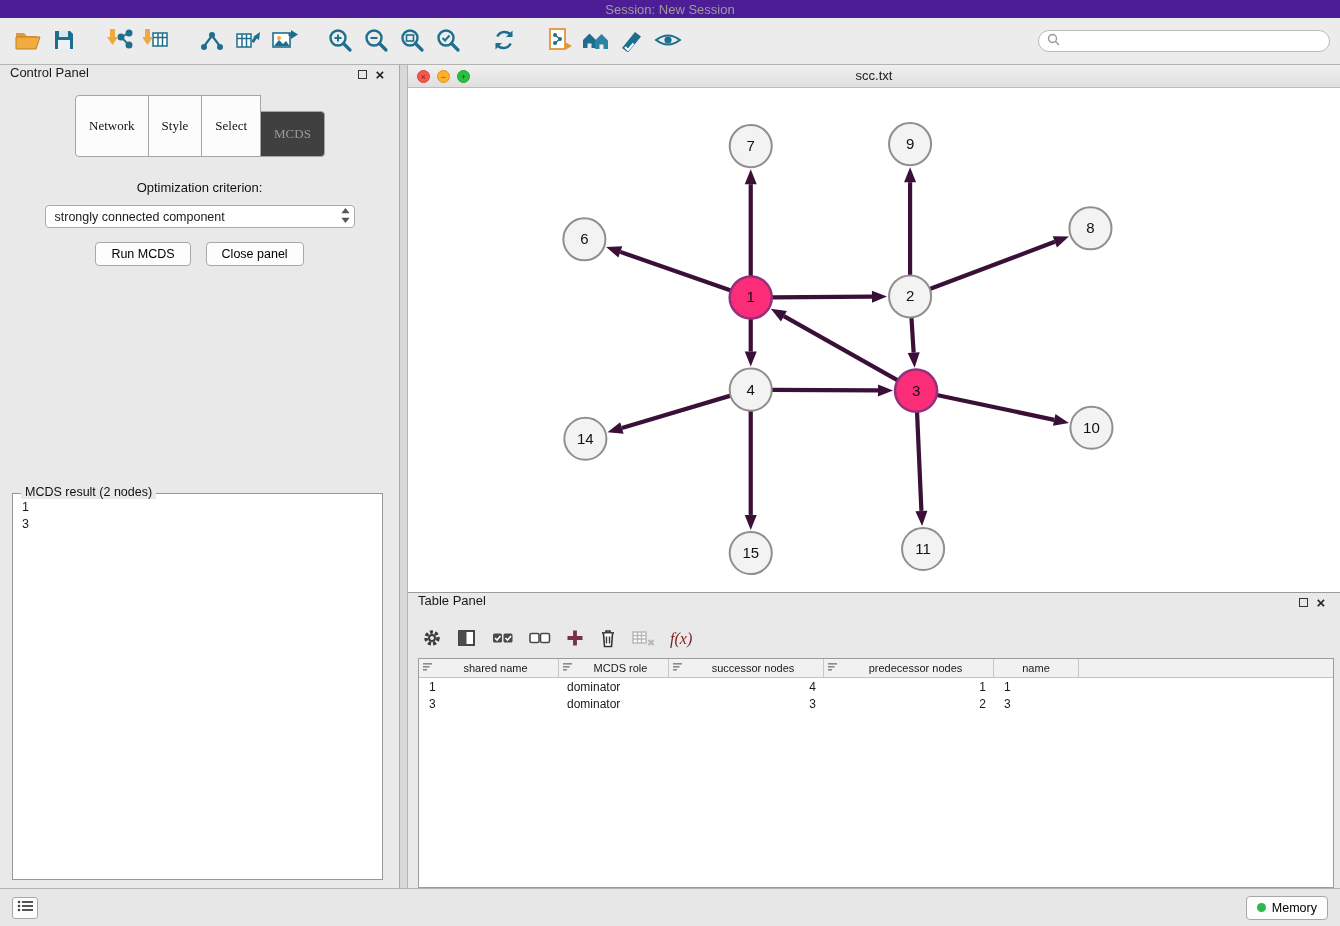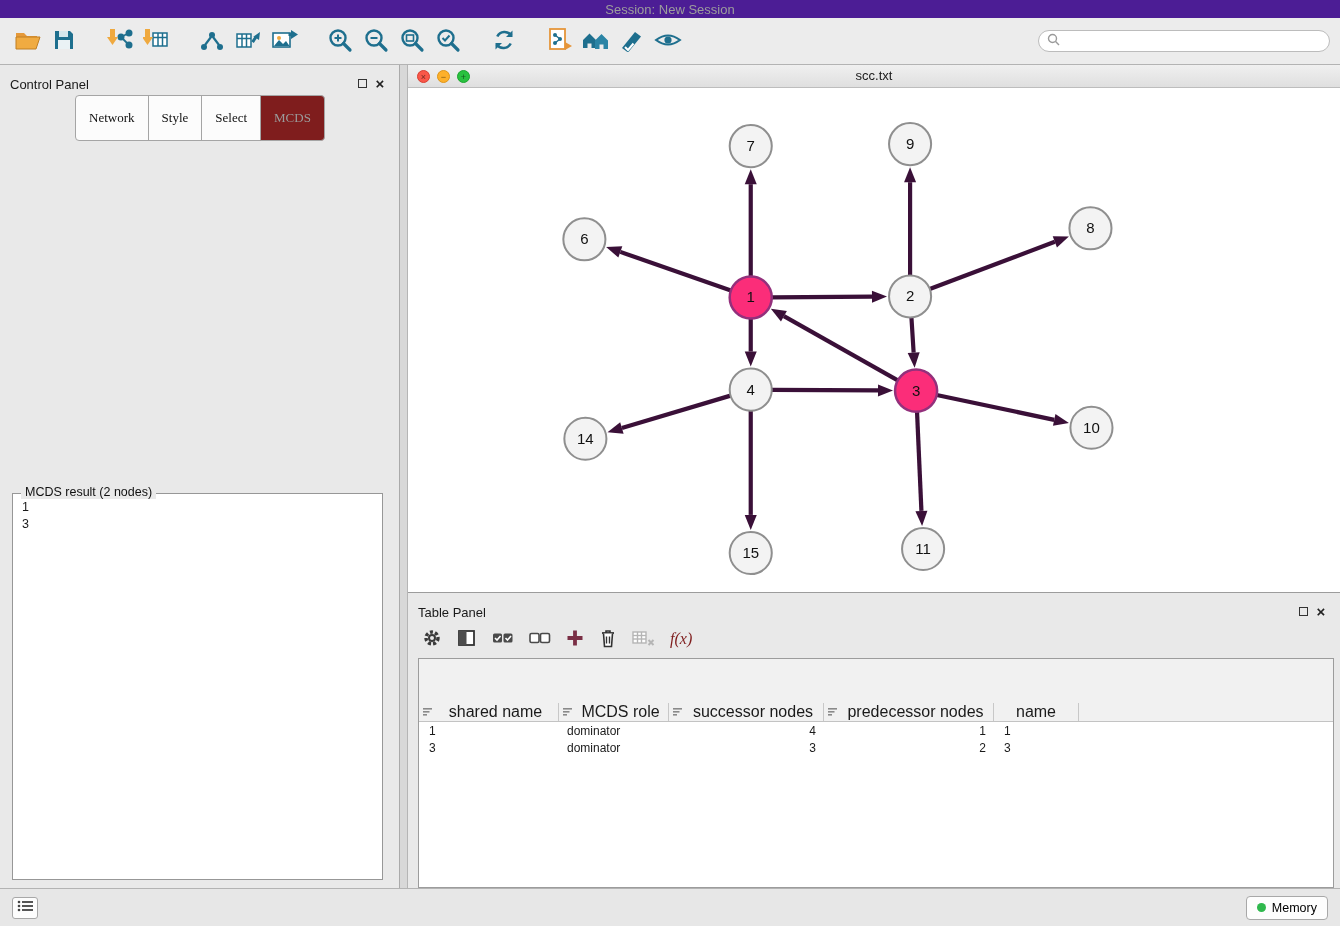--- a/index.html
+++ b/index.html
@@ -18,33 +18,33 @@
                background:#fff; display:flex; align-items:center; padding:0 8px; }
   .searchbox input { border:none; outline:none; flex:1; font-size:12px; margin-left:5px;
                      font-family:"Liberation Sans",sans-serif; background:transparent; }
 
   
   .main { height:823px; display:flex; background:#d8d8d8; }
   .control-panel { width:400px; background:#e9e9e9; border-right:1px solid #aaa; position:relative;
                    display:flex; flex-direction:column; }
   .right { flex:1; margin-left:7px; display:flex; flex-direction:column; border-left:1px solid #b5b5b5; }
 
-  .panel-header { height:27px; display:flex; align-items:flex-end; padding:0 10px; font-size:13px; }
+  .panel-header { height:27px; display:flex; align-items:flex-start; padding:0 10px; font-size:13px; }
   .panel-header .spacer { flex:1; }
   .ph-btn { width:18px; height:18px; border:none; background:none; display:flex; align-items:center;
             justify-content:center; cursor:default; }
   .float-square { width:9px; height:9px; border:1.5px solid #333; display:inline-block; }
   .close-x { font-size:15px; font-weight:bold; color:#222; line-height:1; }
 
   .tabbar { display:flex; justify-content:center; padding:3px 0 5px 0; }
   .tab { font-family:Liberation Serif, serif; font-size:13px; color:#111; background:#fcfcfc;
          border:1px solid #a5a5a5; padding:14px 13px; margin-right:-1px; cursor:default; }
   .tab:first-child { border-radius:4px 0 0 4px; }
   .tab:last-child { border-radius:0 4px 4px 0; }
-  .tab.active { background:#7f1d1d; color:#9b9b9b; }
+  .tab.active { background:#404040; color:#9b9b9b;margin-top:16px; }
 
   
   .cp-body { padding-top:18px; text-align:center; }
   .opt-label { font-size:13px; color:#111; }
   .dropdown { width:310px; height:23px; margin:10px auto 0 auto; background:#fff; border:1px solid #ababab;
               border-radius:4px; display:flex; align-items:center; padding:0 4px 0 9px; cursor:default; }
   .dropdown .dd-text { flex:1; text-align:left; font-size:12.5px; }
   .btn-row { margin-top:14px; display:flex; justify-content:center; gap:15px; }
   .btn { background:#fdfdfd; border:1px solid #a8a8a8; border-radius:4px; font-size:12.5px;
          padding:4px 15px; font-family:"Liberation Sans",sans-serif; cursor:default; }
@@ -71,21 +71,21 @@
   .table-panel { flex:1; background:#e9e9e9; display:flex; flex-direction:column; }
   .tp-toolbar { height:38px; display:flex; align-items:center; padding-left:14px; gap:15px; }
   .tp-btn { background:none; border:none; display:flex; align-items:center; justify-content:center;
             height:28px; cursor:default; }
   .fx { font-family:"Liberation Serif", serif; font-style:italic; font-size:16px; color:#7f1d1d; }
   .table-wrap { flex:1; margin:0 6px 0 10px; border:1px solid #9c9c9c; background:#fff; overflow:hidden;
                 display:flex; flex-direction:column; }
   .thead, .trow { display:grid; grid-template-columns:140px 110px 155px 170px 85px 1fr; }
   .thead { background:#f1f1f1; border-bottom:1px solid #c3c3c3; }
   .hcell { height:18px; display:flex; align-items:center; border-right:1px solid #c8c8c8;
-           font-size:16px; padding:0 4px; position:relative;margin-top:44px; }
+           font-size:11px; padding:0 4px; position:relative; }
   .hcell .sort-ic { margin-right:3px; flex:0 0 auto; }
   .hcell .hlabel { flex:1; text-align:center; }
   .trow { height:17px; }
   .tcell { font-size:12px; display:flex; align-items:center; padding:0 8px; }
   .tcell.c0, .tcell.c4 { padding-left:10px; }
   .tcell.c2, .tcell.c3 { justify-content:flex-end; }
   .tp-tabbar { padding:8px 0 9px 0; }
 
   
   .statusbar { height:38px; background:#e7e7e7; border-top:1px solid #b3b3b3; display:flex;
@@ -266,20 +266,34 @@
         </button>
       <button class="ph-btn">
         <span class="close-x">×</span>
         </button>
     </div>
     <div class="tabbar">
       <button class="tab">Network</button>
       <button class="tab">Style</button>
       <button class="tab">Select</button>
       <button class="tab active">MCDS</button>
+    </div>
+    <div class="cp-body">
+      <div class="opt-label">Optimization criterion:</div>
+      <div class="dropdown">
+        <span class="dd-text">strongly connected component</span>
+        <span><svg width="9" height="15" viewBox="0 0 9 15">
+          <path d="M4.5 0 L8.6 5.2 H0.4 z" fill="#555"></path>
+          <path d="M4.5 15 L0.4 9.8 H8.6 z" fill="#555"></path>
+            </svg></span>
+      </div>
+      <div class="btn-row">
+        <button class="btn">Run MCDS</button>
+        <button class="btn">Close panel</button>
+      </div>
     </div>
     <div class="result-box">
       <span class="result-title">MCDS result (2 nodes)</span>
       <div class="result-values">
         <div>1</div>
         <div>3</div>
       </div>
     </div>
   </div>
 

